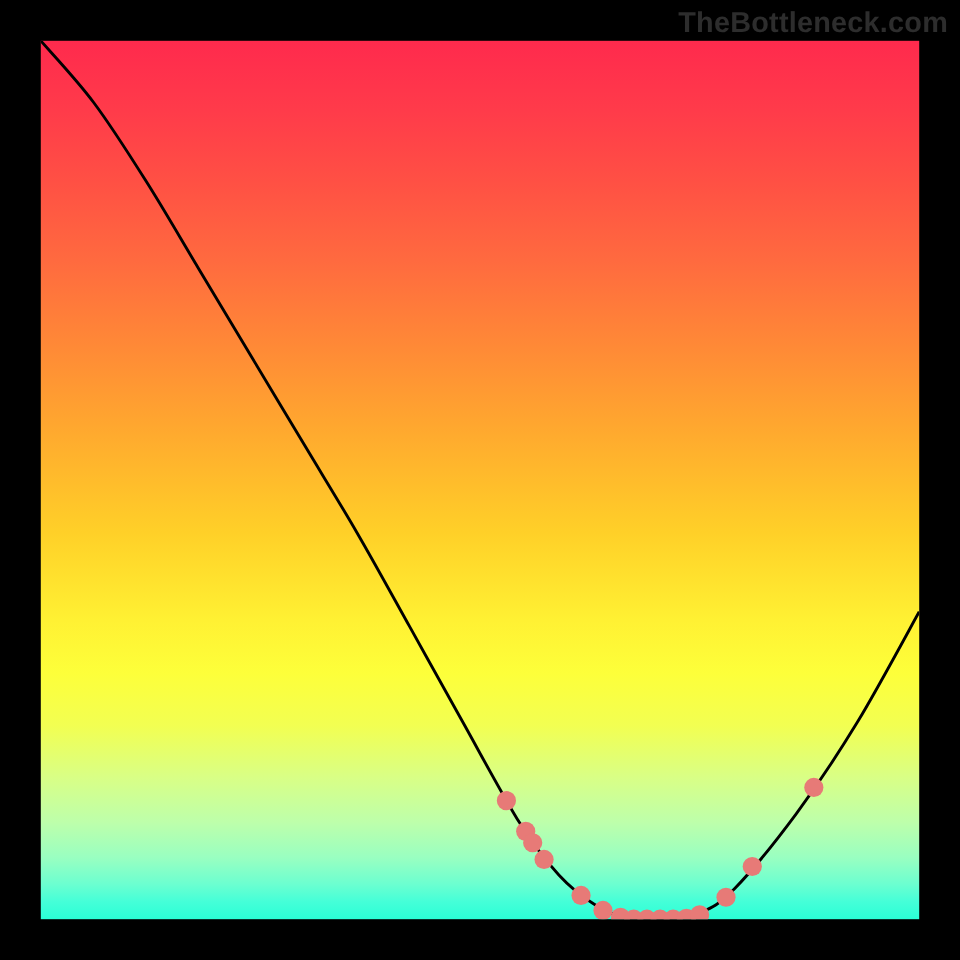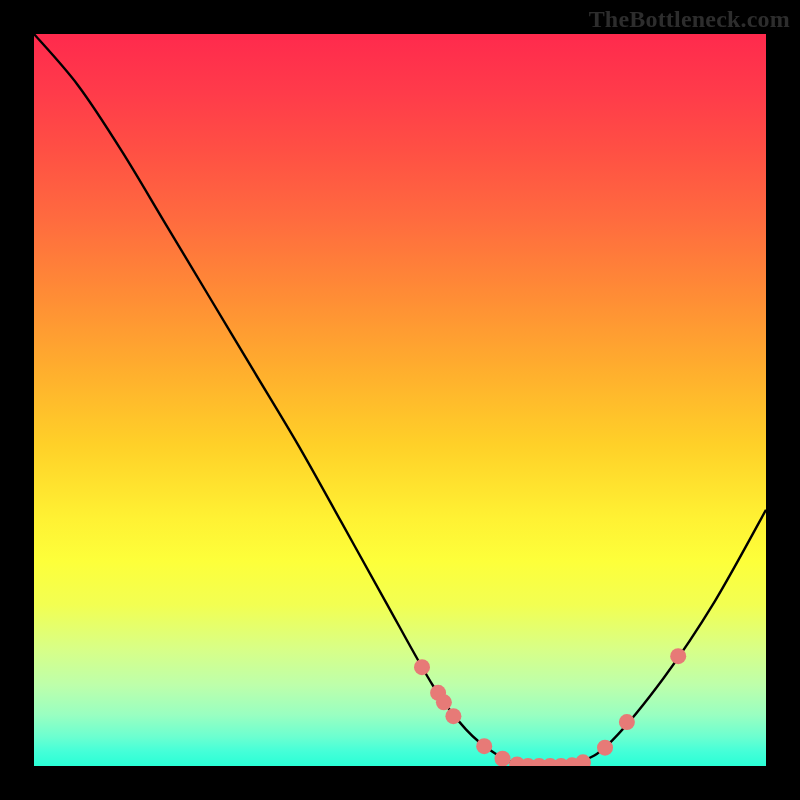--- a/index.html
+++ b/index.html
@@ -31,21 +31,21 @@
       #bdffab 89%,
       #99ffc1 93%,
       #6cffd0 96%,
       #45ffd8 98%,
       #2affd6 100%);
   }
   .watermark {
     position: absolute;
     right: 10px;
     top: 6px;
-    font-family: Liberation Serif, serif;
+    font-family: Liberation Sans, sans-serif;
     font-weight: bold;
     font-size: 24px;
     color: rgba(60,60,60,0.75);
     letter-spacing: 0.2px;
     user-select: none;
   }
   svg.curve {
     position: absolute;
     left: 34px;
     top: 34px;

